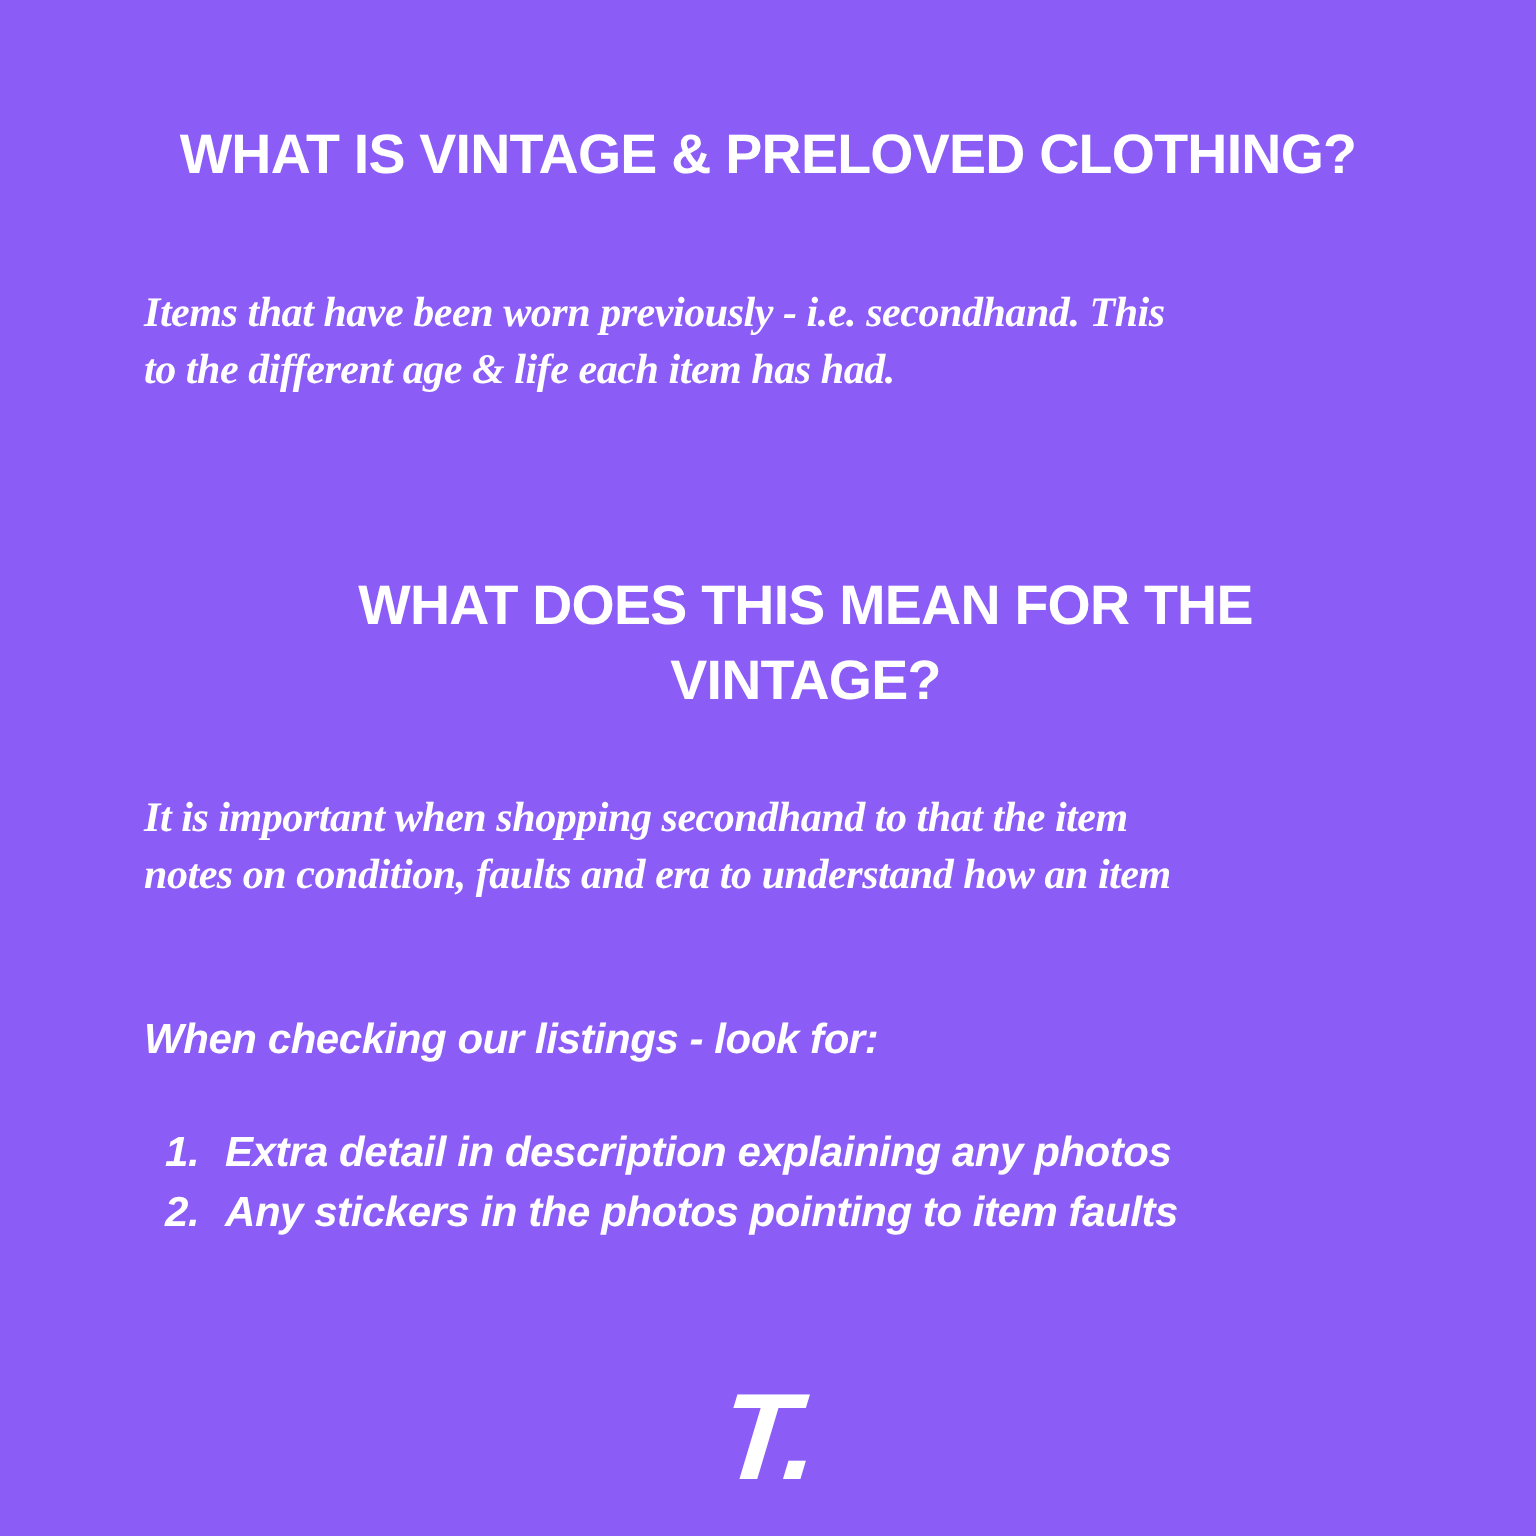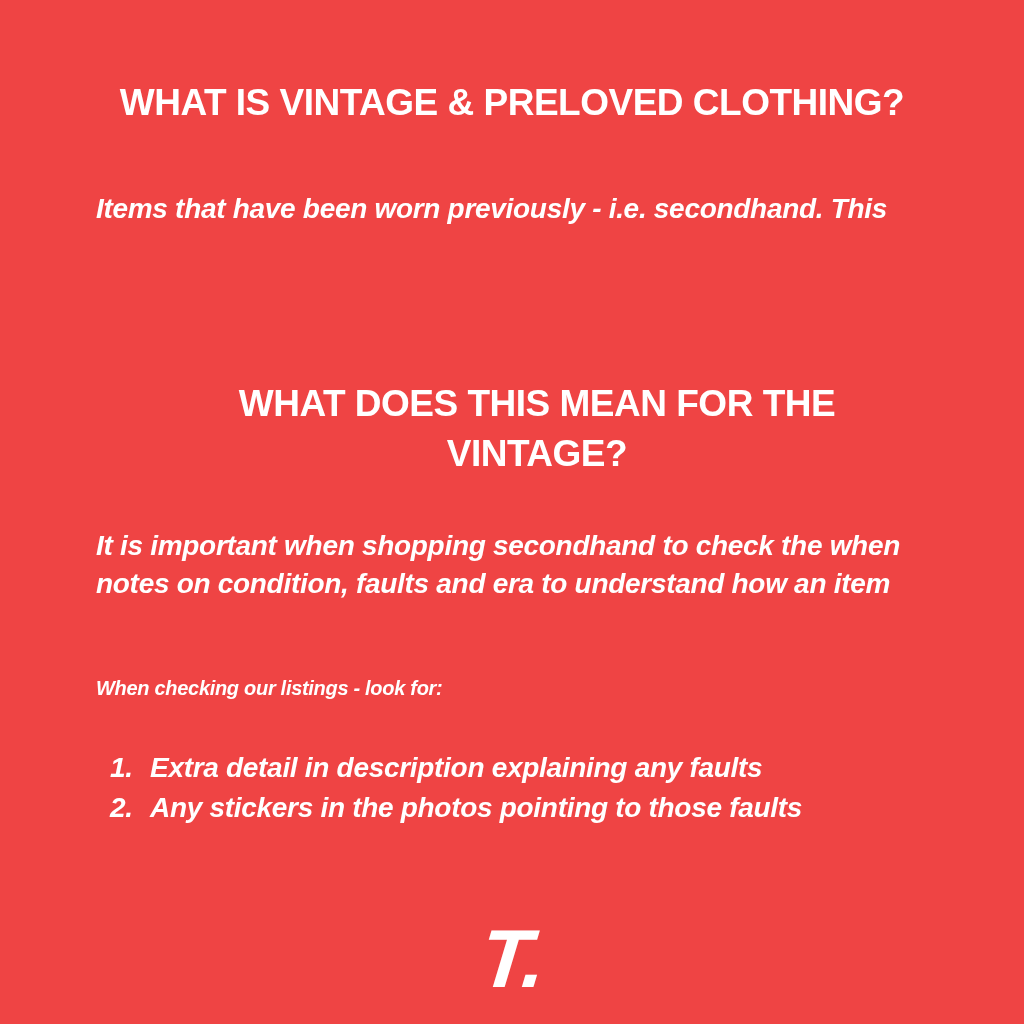--- a/index.html
+++ b/index.html
@@ -28,40 +28,41 @@
     position: absolute;
     left: 96px;
     font-size: 28px;
     font-weight: bold;
     font-style: italic;
     letter-spacing: -0.3px;
     line-height: 38px;
   }
   .para .line {
     white-space: nowrap;
+    font-family: Liberation Serif, serif;
   }
   .intro-para   { top: 190px; }
   .customer-heading {
     position: absolute;
     top: 379px;
     left: 0;
     width: 100%;
     text-align: center;
     font-size: 37px;
     font-weight: bold;
     letter-spacing: -0.5px;
     line-height: 50px;
     padding-left: 25px;
   }
   .customer-para { top: 527px; }
   .listings-note {
     position: absolute;
     top: 677px;
     left: 96px;
-    font-size: 20px;
+    font-size: 28px;
     font-weight: bold;
     font-style: italic;
     letter-spacing: -0.3px;
     white-space: nowrap;
   }
   .checklist {
     position: absolute;
     top: 748px;
     left: 110px;
     font-size: 28px;
@@ -90,48 +91,49 @@
     letter-spacing: -2px;
   }
   .brand-logo .logo-inner {
     display: inline-block;
     transform: skewX(-6deg);
   }
 </style>
 </head>
 <body style="background: rgb(7, 7, 7);">
 
-<div class="canvas" style="background: #ef4444; color: rgb(255, 255, 255);">
+<div class="canvas" style="background: #8b5cf6; color: rgb(255, 255, 255);">
 
   <div class="main-heading">WHAT IS VINTAGE &amp; PRELOVED CLOTHING?</div>
 
   <div class="para intro-para">
     <div class="line">Items that have been worn previously - i.e. secondhand. This</div>
+    <div class="line">to the different age &amp; life each item has had.</div>
   </div>
 
   <div class="customer-heading">
     <div class="line">WHAT DOES THIS MEAN FOR THE</div>
     <div class="line">VINTAGE?</div>
   </div>
 
   <div class="para customer-para">
-    <div class="line">It is important when shopping secondhand to check the when</div>
+    <div class="line">It is important when shopping secondhand to that the item</div>
     <div class="line">notes on condition, faults and era to understand how an item</div>
   </div>
 
   <div class="listings-note">When checking our listings - look for:</div>
 
   <div class="checklist">
     <div class="list-item">
       <span class="num">1.</span>
-      <span class="txt">Extra detail in description explaining any faults</span>
+      <span class="txt">Extra detail in description explaining any photos</span>
     </div>
     <div class="list-item">
       <span class="num">2.</span>
-      <span class="txt">Any stickers in the photos pointing to those faults</span>
+      <span class="txt">Any stickers in the photos pointing to item faults</span>
     </div>
   </div>
 
   <div class="brand-logo">
     <span class="logo-inner">T.</span>
   </div>
 
 </div>
 
 </body></html>

